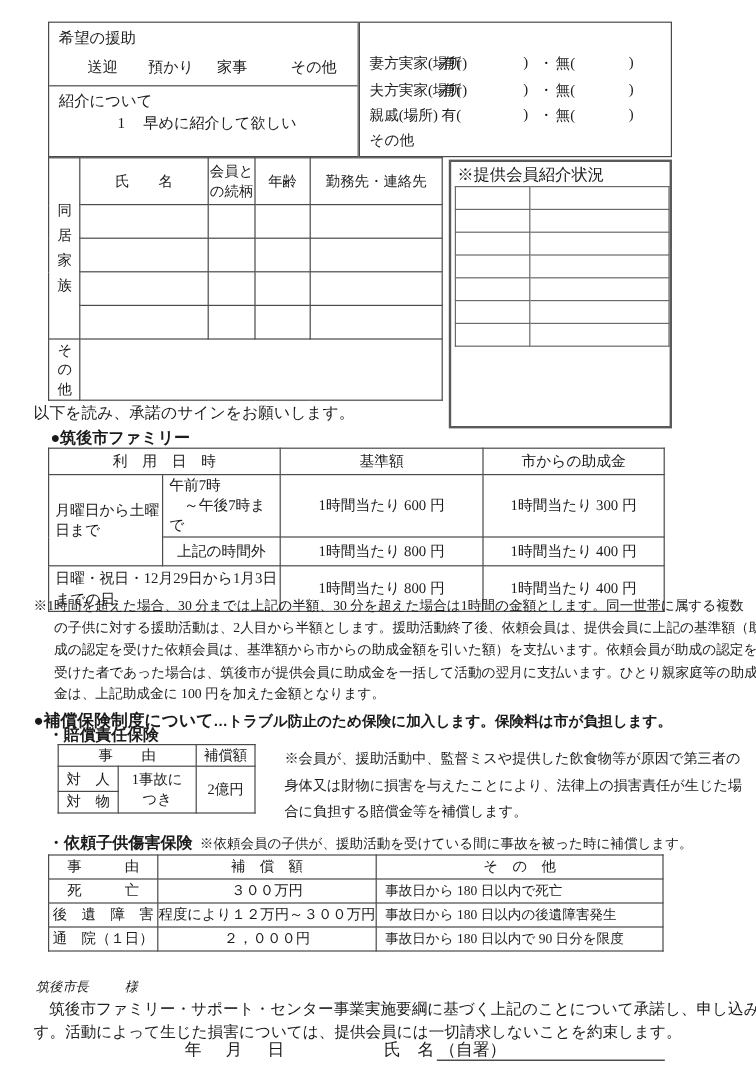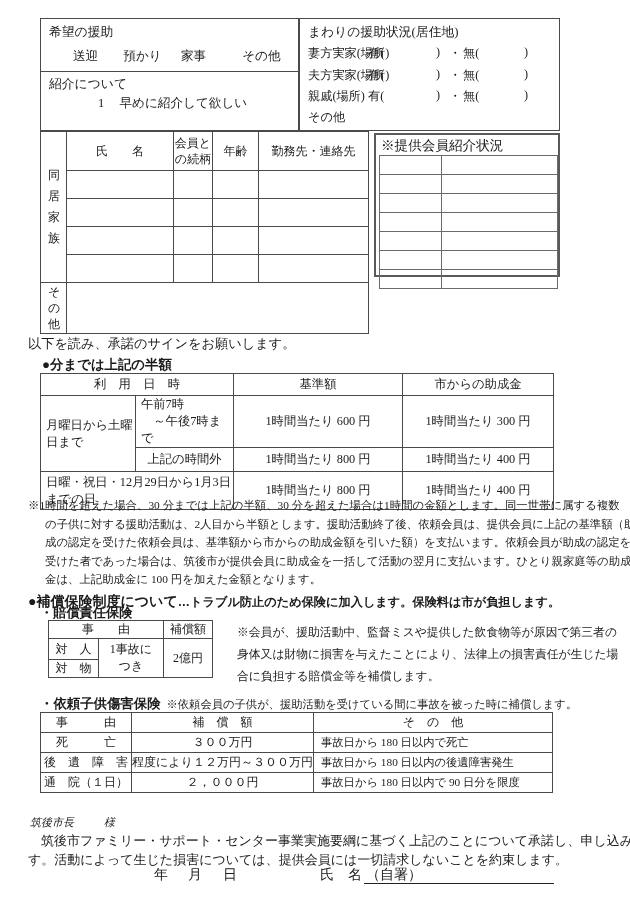--- a/index.html
+++ b/index.html
@@ -39,21 +39,21 @@
   
   #family-table { left:40px; top:131px; }
   #family-table table { width:328px; }
   .vcell { word-break:break-all; text-align:center; font-size:12px; line-height:21px; padding:0 7px; }
   .vcell.other { line-height:16px; }
   #family-table th { font-size:12px; }
   .th-rel { font-size:10px; line-height:1.35; }
   .th-work { font-size:11.5px; }
 
   
-  #referral-box { left:374px; top:133px; width:186px; height:144px; border:2px solid #5a5a5a; }
+  #referral-box { left:374px; top:133px; width:186px; height:224px; border:2px solid #5a5a5a; }
   #referral-box .r-title { position:absolute; left:5px; top:2px; font-size:13.6px; }
   #referral-table { position:absolute; left:3px; top:20px; }
   #referral-table table { width:178px; }
   #referral-table td { border:1px solid #6a6a6a; }
 
   
   #consent-line { left:28px; top:335px; font-size:13.2px; }
   #fee-heading { left:42px; top:356px; font-size:13.4px; }
   #fee-table { left:40px; top:373px; }
   #fee-table table { width:513px; }
@@ -106,21 +106,20 @@
     </div>
     <div id="wish-divider"></div>
     <div class="box-title" style="top:57px">紹介について</div>
     <div class="intro-item" style="top:76px">
       <span class="num">1</span>
       <span class="txt">早めに紹介して欲しい</span>
     </div>
   </div>
 
   <div class="abs top-box" id="top-right-box">
-    <div class="box-title">まわりの援助状況(居住地)</div>
     <div class="srow" style="top:26px">
       <span class="s-label">妻方実家(場所)</span>
       <span class="s-yes">有(</span>
       <span class="s-c1">)</span>
       <span class="s-dot">・</span>
       <span class="s-no">無(</span>
       <span class="s-c2">)</span>
     </div>
     <div class="srow" style="top:48px">
       <span class="s-label">夫方実家(場所)</span>
@@ -230,21 +229,21 @@
               <td></td>
               <td></td>
             </tr>
       </tbody>
         </table>
     </div>
   </div>
 
   <div class="abs" id="consent-line">以下を読み、承諾のサインをお願いします。</div>
 
-  <div class="abs gothic" id="fee-heading">●分までは上記の半額</div>
+  <div class="abs gothic" id="fee-heading">●筑後市ファミリー</div>
   <div class="abs" id="fee-table">
     <table>
       <colgroup>
           <col style="width:95px">
           <col style="width:98px">
           <col style="width:169px">
           <col style="width:151px">
         </colgroup>
       <tbody>
           <tr style="height:22px">

